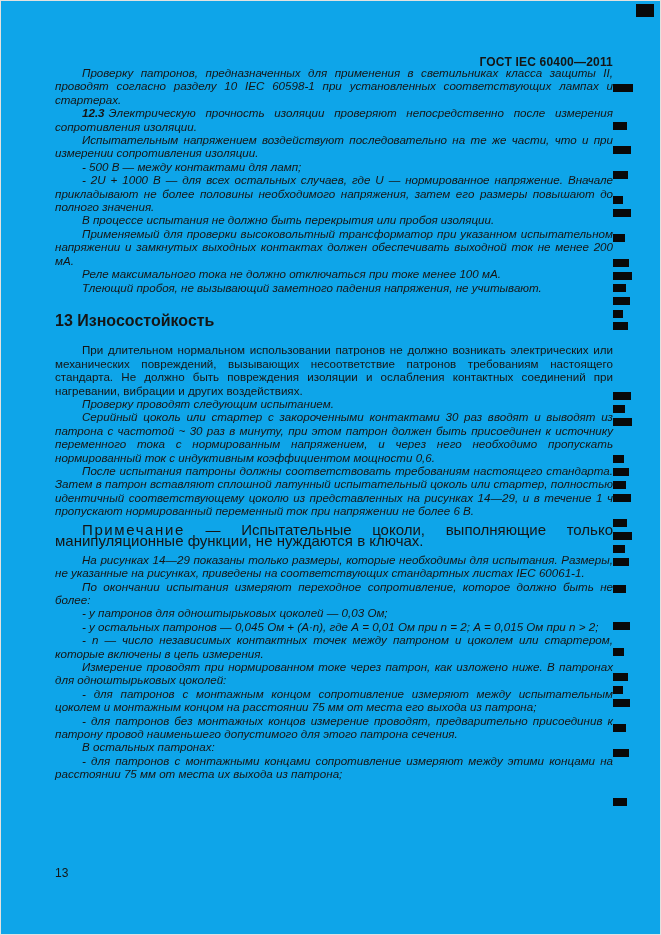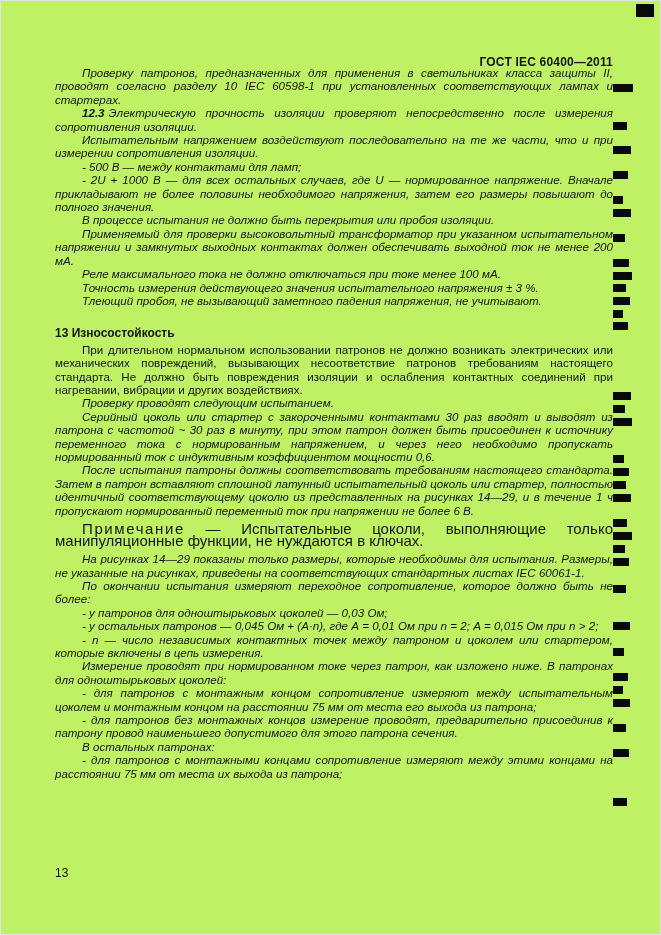--- a/index.html
+++ b/index.html
@@ -1,20 +1,20 @@
 <!DOCTYPE html>
 <html><head>
 <meta charset="utf-8">
 <style>
   html, body { margin: 0; padding: 0; background: #ffffff; }
   .page {
     position: relative;
     width: 661px;
     height: 935px;
-    background: #bef264;
+    background: #0ea5e9;
     font-family: "Liberation Sans", sans-serif;
     color: #151515;
     overflow: hidden;
     box-shadow: inset 0 0 0 1px #e2e2e0;
   }
   .page-header {
     position: absolute;
     top: 55px;
     left: 55px;
     width: 558px;
@@ -29,25 +29,25 @@
     left: 55px;
     width: 558px;
     font-size: 11.6px;
     line-height: 13.4px;
     text-align: justify;
   }
   .para { margin: 0; text-indent: 27px; }
   .italic { font-style: italic; }
   .num { font-weight: bold; margin-right: 4px; }
   .heading {
-    margin: 20px 0 2px 0;
+    margin: 20px 0 16px 0;
     text-indent: 0;
     font-weight: bold;
     font-style: normal;
-    font-size: 12px;
+    font-size: 16px;
   }
   .note {
     margin: 6px 0;
     text-indent: 27px;
     font-size: 15px;
     line-height: 11.6px;
     font-style: normal;
   }
   .note-label { letter-spacing: 1.6px; }
   .page-number {
@@ -69,21 +69,20 @@
 
   <div class="content">
     <p class="para italic">Проверку патронов, предназначенных для применения в светильниках класса защиты II, проводят согласно разделу 10 IEC 60598-1 при установленных соответствующих лампах и стартерах.</p>
     <p class="para italic"><b class="num">12.3</b><span>Электрическую прочность изоляции проверяют непосредственно после измерения сопротивления изоляции.</span></p>
     <p class="para italic">Испытательным напряжением воздействуют последовательно на те же части, что и при измерении сопротивления изоляции.</p>
     <p class="para italic">- 500 В — между контактами для ламп;</p>
     <p class="para italic">- 2U + 1000 В — для всех остальных случаев, где U — нормированное напряжение. Вначале прикладывают не более половины необходимого напряжения, затем его размеры повышают до полного значения.</p>
     <p class="para italic">В процессе испытания не должно быть перекрытия или пробоя изоляции.</p>
     <p class="para italic">Применяемый для проверки высоковольтный трансформатор при указанном испытательном напряжении и замкнутых выходных контактах должен обеспечивать выходной ток не менее 200 мА.</p>
     <p class="para italic">Реле максимального тока не должно отключаться при токе менее 100 мА.</p>
-    <p class="para italic">Точность измерения действующего значения испытательного напряжения ± 3 %.</p>
     <p class="para italic">Тлеющий пробоя, не вызывающий заметного падения напряжения, не учитывают.</p>
 
     <p class="para heading">13 Износостойкость</p>
 
     <p class="para">При длительном нормальном использовании патронов не должно возникать электрических или механических повреждений, вызывающих несоответствие патронов требованиям настоящего стандарта. Не должно быть повреждения изоляции и ослабления контактных соединений при нагревании, вибрации и других воздействиях.</p>
     <p class="para italic">Проверку проводят следующим испытанием.</p>
     <p class="para italic">Серийный цоколь или стартер с закороченными контактами 30 раз вводят и выводят из патрона с частотой ~ 30 раз в минуту, при этом патрон должен быть присоединен к источнику переменного тока с нормированным напряжением, и через него необходимо пропускать нормированный ток с индуктивным коэффициентом мощности 0,6.</p>
     <p class="para italic">После испытания патроны должны соответствовать требованиям настоящего стандарта. Затем в патрон вставляют сплошной латунный испытательный цоколь или стартер, полностью идентичный соответствующему цоколю из представленных на рисунках 14—29, и в течение 1 ч пропускают нормированный переменный ток при напряжении не более 6 В.</p>
 
     <p class="note"><span class="note-label">Примечание</span> <span>— Испытательные цоколи, выполняющие только манипуляционные функции, не нуждаются в ключах.</span></p>

